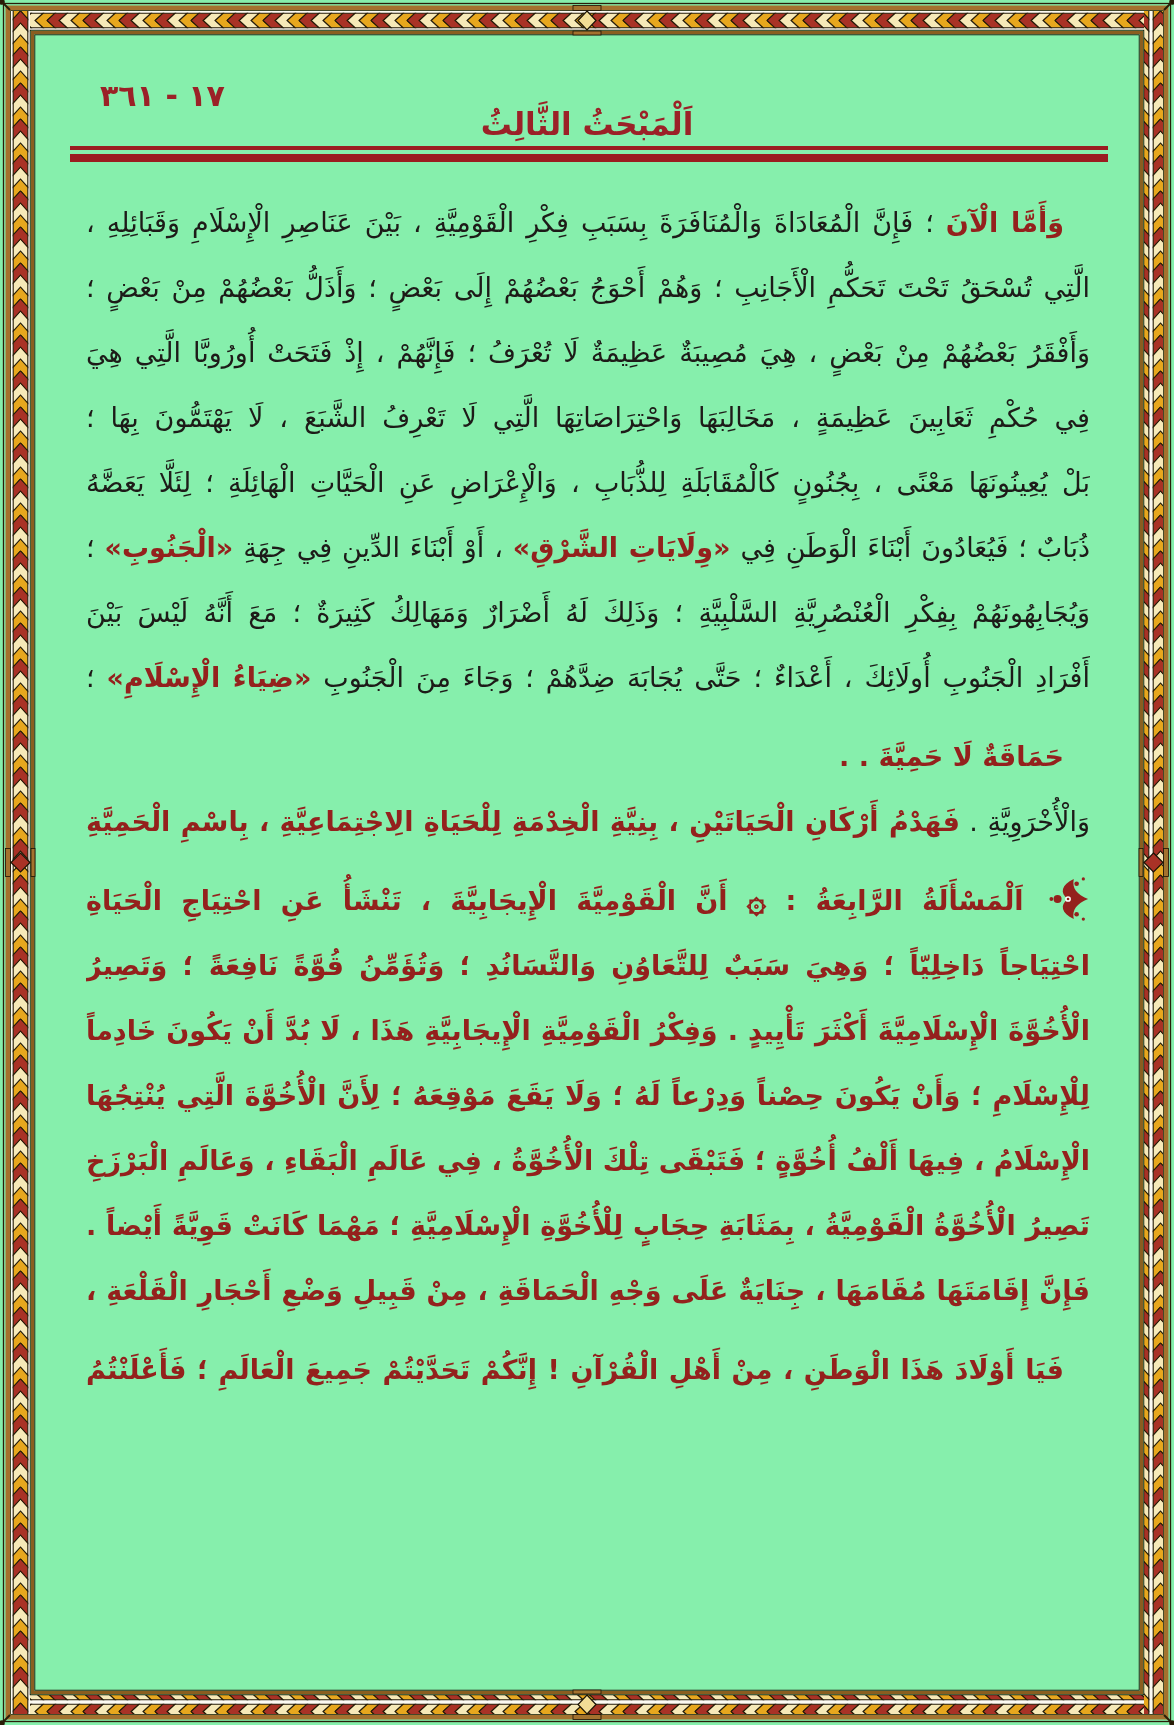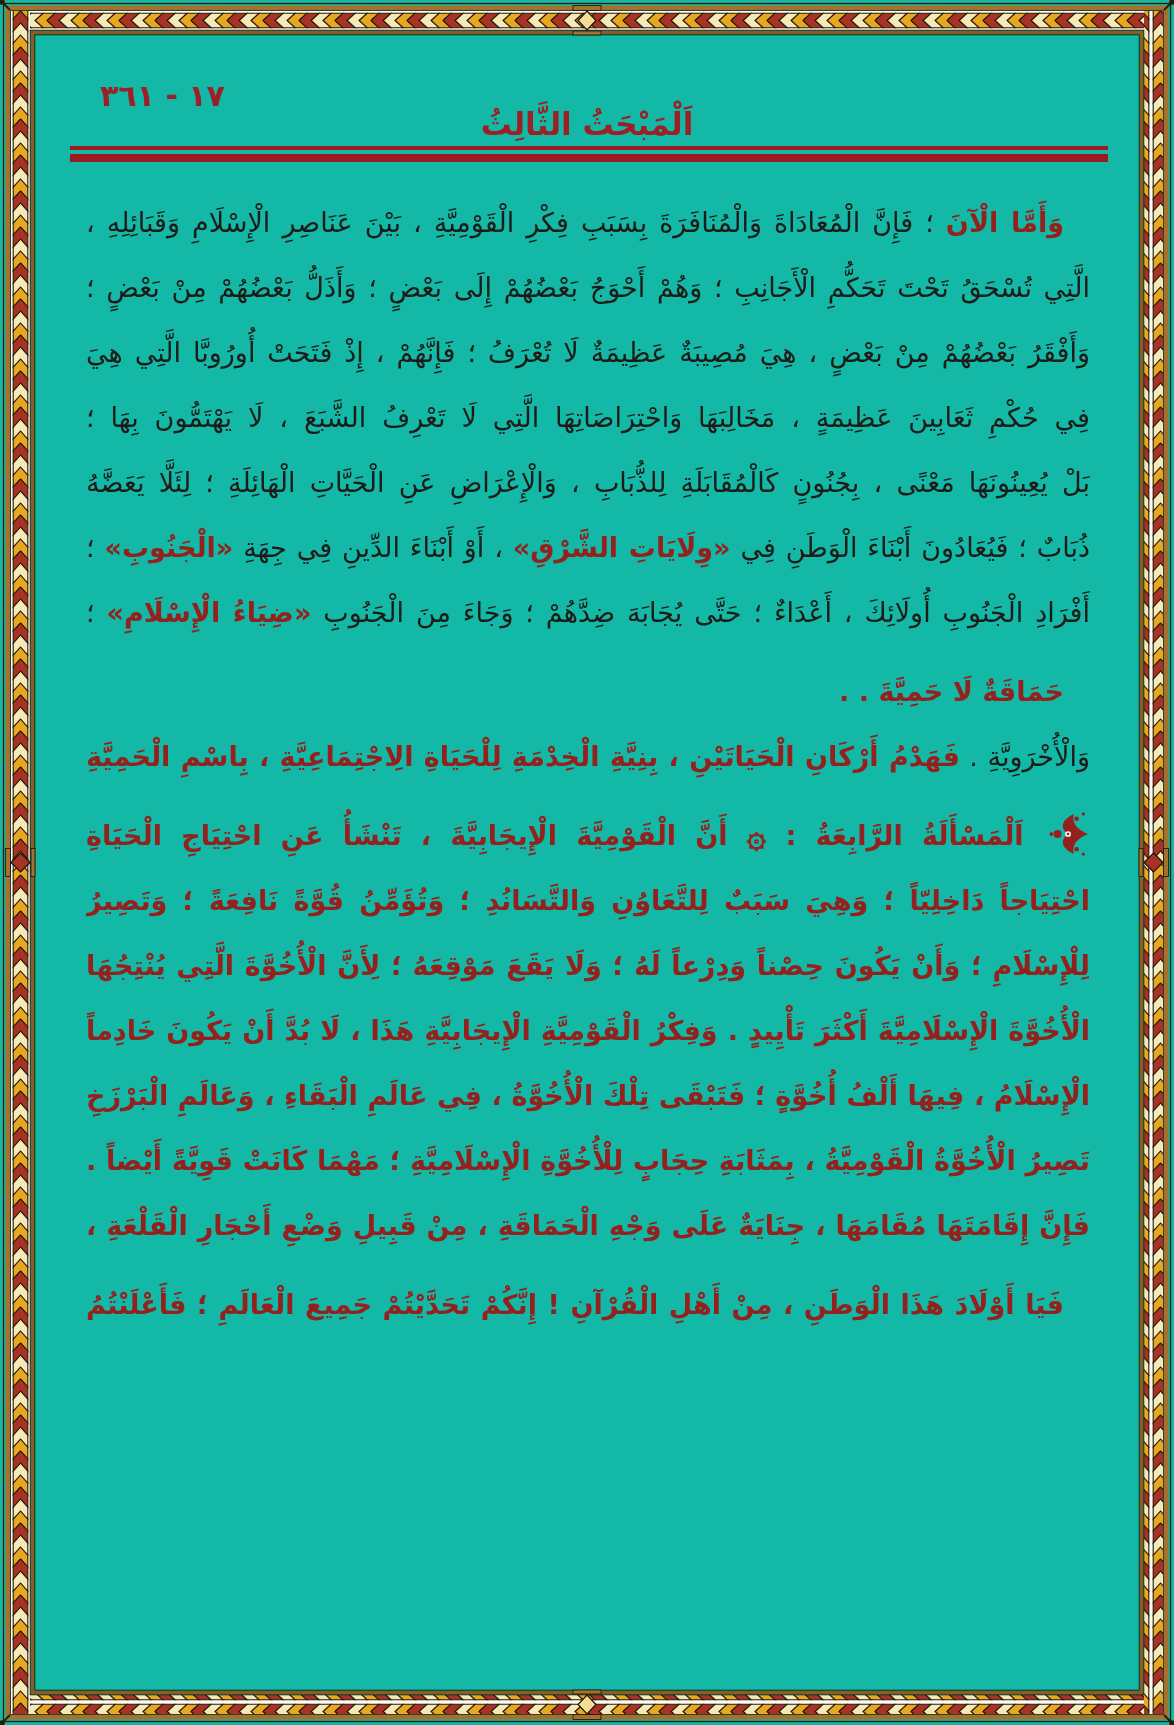--- a/index.html
+++ b/index.html
@@ -3,21 +3,21 @@
 <meta charset="utf-8">
 <style>
   :root{
     --ink:#1d1b18;
     --red:#94211d;
     --hred:#9b2127;
     --rule:#9b1c20;
   }
   html,body{margin:0;padding:0;background:#e9e9e9;}
   .page{
-    position:relative;width:1174px;height:1725px;background:#14b8a6;
+    position:relative;width:1174px;height:1725px;background:#86efac;
     font-family:"DejaVu Sans",sans-serif;overflow:hidden;
   }
   .border-art{position:absolute;left:0;top:0;z-index:0;}
   .content{position:absolute;left:0;top:0;width:100%;height:100%;z-index:1;}
 
   .page-number{
     position:absolute;left:100px;top:78px;
     color:var(--hred);font-size:30px;font-weight:bold;letter-spacing:2px;
   }
   .page-title{
@@ -137,20 +137,21 @@
     </div>
 
     <div class="body-text">
         <div class="para indented">
           <div class="line" dir="rtl"><span class="seg-red">وَأَمَّا الْآنَ</span><span class="seg-ink"> ؛ فَإِنَّ الْمُعَادَاةَ وَالْمُنَافَرَةَ بِسَبَبِ فِكْرِ الْقَوْمِيَّةِ ، بَيْنَ عَنَاصِرِ الْإِسْلَامِ وَقَبَائِلِهِ ،</span></div>
           <div class="line" dir="rtl"><span class="seg-ink">الَّتِي تُسْحَقُ تَحْتَ تَحَكُّمِ الْأَجَانِبِ ؛ وَهُمْ أَحْوَجُ بَعْضُهُمْ إِلَى بَعْضٍ ؛ وَأَذَلُّ بَعْضُهُمْ مِنْ بَعْضٍ ؛</span></div>
           <div class="line" dir="rtl"><span class="seg-ink">وَأَفْقَرُ بَعْضُهُمْ مِنْ بَعْضٍ ، هِيَ مُصِيبَةٌ عَظِيمَةٌ لَا تُعْرَفُ ؛ فَإِنَّهُمْ ، إِذْ فَتَحَتْ أُورُوبَّا الَّتِي هِيَ</span></div>
           <div class="line" dir="rtl"><span class="seg-ink">فِي حُكْمِ ثَعَابِينَ عَظِيمَةٍ ، مَخَالِبَهَا وَاحْتِرَاصَاتِهَا الَّتِي لَا تَعْرِفُ الشَّبَعَ ، لَا يَهْتَمُّونَ بِهَا ؛</span></div>
           <div class="line" dir="rtl"><span class="seg-ink">بَلْ يُعِينُونَهَا مَعْنًى ، بِجُنُونٍ كَالْمُقَابَلَةِ لِلذُّبَابِ ، وَالْإِعْرَاضِ عَنِ الْحَيَّاتِ الْهَائِلَةِ ؛ لِئَلَّا يَعَضَّهُ</span></div>
           <div class="line" dir="rtl"><span class="seg-ink">ذُبَابٌ ؛ فَيُعَادُونَ أَبْنَاءَ الْوَطَنِ فِي </span><span class="seg-red">«وِلَايَاتِ الشَّرْقِ»</span><span class="seg-ink"> ، أَوْ أَبْنَاءَ الدِّينِ فِي جِهَةِ </span><span class="seg-red">«الْجَنُوبِ»</span><span class="seg-ink"> ؛</span></div>
+          <div class="line" dir="rtl"><span class="seg-ink">وَيُجَابِهُونَهُمْ بِفِكْرِ الْعُنْصُرِيَّةِ السَّلْبِيَّةِ ؛ وَذَلِكَ لَهُ أَضْرَارٌ وَمَهَالِكُ كَثِيرَةٌ ؛ مَعَ أَنَّهُ لَيْسَ بَيْنَ</span></div>
           <div class="line" dir="rtl"><span class="seg-ink">أَفْرَادِ الْجَنُوبِ أُولَائِكَ ، أَعْدَاءٌ ؛ حَتَّى يُجَابَهَ ضِدَّهُمْ ؛ وَجَاءَ مِنَ الْجَنُوبِ </span><span class="seg-red">«ضِيَاءُ الْإِسْلَامِ»</span><span class="seg-ink"> ؛</span></div>
         </div>
         <div class="para indented gap">
           <div class="line end" dir="rtl"><span class="seg-red">حَمَاقَةٌ لَا حَمِيَّةَ . .</span></div>
           <div class="line" dir="rtl"><span class="seg-ink">وَالْأُخْرَوِيَّةِ . </span><span class="seg-red">فَهَدْمُ أَرْكَانِ الْحَيَاتَيْنِ ، بِنِيَّةِ الْخِدْمَةِ لِلْحَيَاةِ الِاجْتِمَاعِيَّةِ ، بِاسْمِ الْحَمِيَّةِ ،</span></div>
         </div>
         <div class="para spaced">
           <div class="line" dir="rtl">
     <span class="fleuron-wrap">
       <svg width="42" height="46" viewBox="0 0 44 48" xmlns="http://www.w3.org/2000/svg">
@@ -162,22 +163,22 @@
           <circle cx="30" cy="40" r="2.4"></circle>
           <circle cx="37" cy="3" r="1.7"></circle>
           <circle cx="37" cy="45" r="1.7"></circle>
         </g>
         <circle cx="21" cy="24" r="3" fill="#fff"></circle>
         <circle cx="21" cy="24" r="1.4" fill="#94211d"></circle>
       </svg>
     </span>
   <span class="seg-red">اَلْمَسْأَلَةُ الرَّابِعَةُ : </span><span class="seg-red knot">۞</span><span class="seg-red"> أَنَّ الْقَوْمِيَّةَ الْإِيجَابِيَّةَ ، تَنْشَأُ عَنِ احْتِيَاجِ الْحَيَاةِ الِاجْتِمَاعِيَّةِ ،</span></div>
           <div class="line" dir="rtl"><span class="seg-red">احْتِيَاجاً دَاخِلِيّاً ؛ وَهِيَ سَبَبٌ لِلتَّعَاوُنِ وَالتَّسَانُدِ ؛ وَتُؤَمِّنُ قُوَّةً نَافِعَةً ؛ وَتَصِيرُ وَاسِطَةً تُؤَيِّدُ</span></div>
+          <div class="line" dir="rtl"><span class="seg-red">الْأُخُوَّةَ الْإِسْلَامِيَّةَ أَكْثَرَ تَأْيِيدٍ . وَفِكْرُ الْقَوْمِيَّةِ الْإِيجَابِيَّةِ هَذَا ، لَا بُدَّ أَنْ يَكُونَ خَادِماً</span></div>
           <div class="line" dir="rtl"><span class="seg-red">لِلْإِسْلَامِ ؛ وَأَنْ يَكُونَ حِصْناً وَدِرْعاً لَهُ ؛ وَلَا يَقَعَ مَوْقِعَهُ ؛ لِأَنَّ الْأُخُوَّةَ الَّتِي يُنْتِجُهَا</span></div>
-          <div class="line" dir="rtl"><span class="seg-red">الْأُخُوَّةَ الْإِسْلَامِيَّةَ أَكْثَرَ تَأْيِيدٍ . وَفِكْرُ الْقَوْمِيَّةِ الْإِيجَابِيَّةِ هَذَا ، لَا بُدَّ أَنْ يَكُونَ خَادِماً</span></div>
           <div class="line" dir="rtl"><span class="seg-red">الْإِسْلَامُ ، فِيهَا أَلْفُ أُخُوَّةٍ ؛ فَتَبْقَى تِلْكَ الْأُخُوَّةُ ، فِي عَالَمِ الْبَقَاءِ ، وَعَالَمِ الْبَرْزَخِ ؛ فَلِذَلِكَ</span></div>
           <div class="line" dir="rtl"><span class="seg-red">تَصِيرُ الْأُخُوَّةُ الْقَوْمِيَّةُ ، بِمَثَابَةِ حِجَابٍ لِلْأُخُوَّةِ الْإِسْلَامِيَّةِ ؛ مَهْمَا كَانَتْ قَوِيَّةً أَيْضاً . وَإِلَّا ؛</span></div>
           <div class="line" dir="rtl"><span class="seg-red">فَإِنَّ إِقَامَتَهَا مُقَامَهَا ، جِنَايَةٌ عَلَى وَجْهِ الْحَمَاقَةِ ، مِنْ قَبِيلِ وَضْعِ أَحْجَارِ الْقَلْعَةِ ، مَوْضِعَ</span></div>
         </div>
         <div class="para indented gap">
           <div class="line" dir="rtl"><span class="seg-red">فَيَا أَوْلَادَ هَذَا الْوَطَنِ ، مِنْ أَهْلِ الْقُرْآنِ ! إِنَّكُمْ تَحَدَّيْتُمْ جَمِيعَ الْعَالَمِ ؛ فَأَعْلَنْتُمُ</span></div>
         </div>
       </div>
   </div>
 

